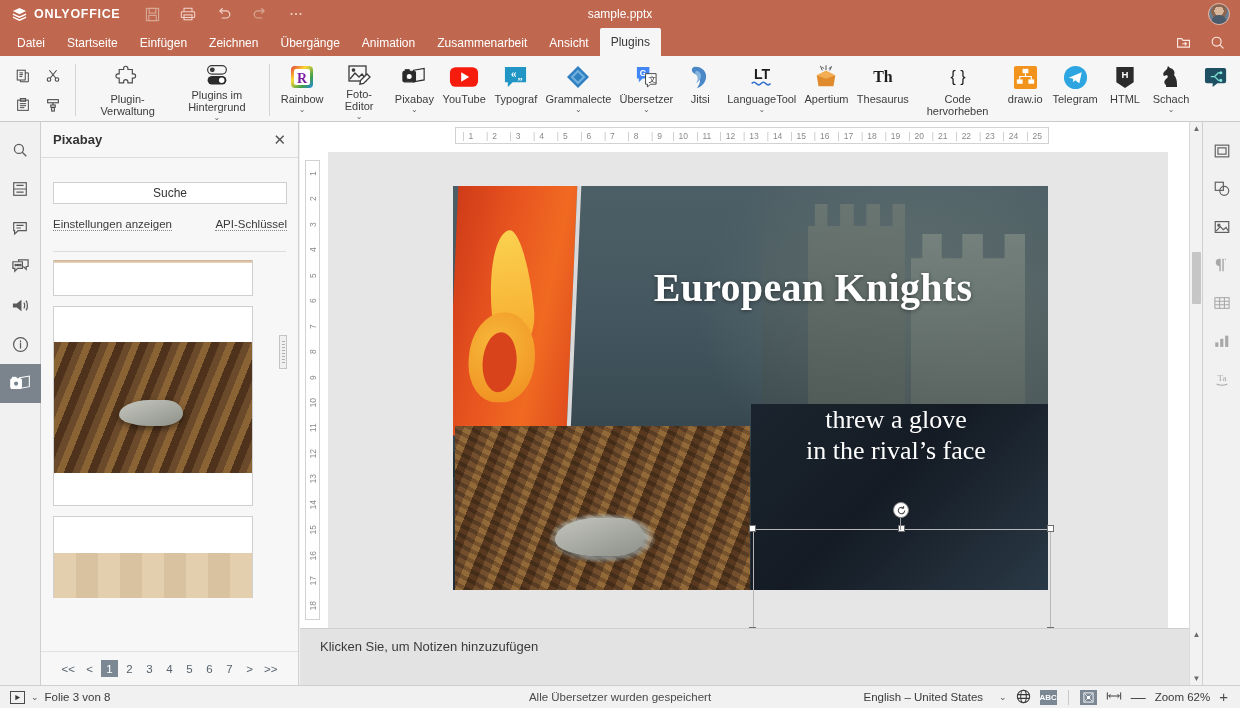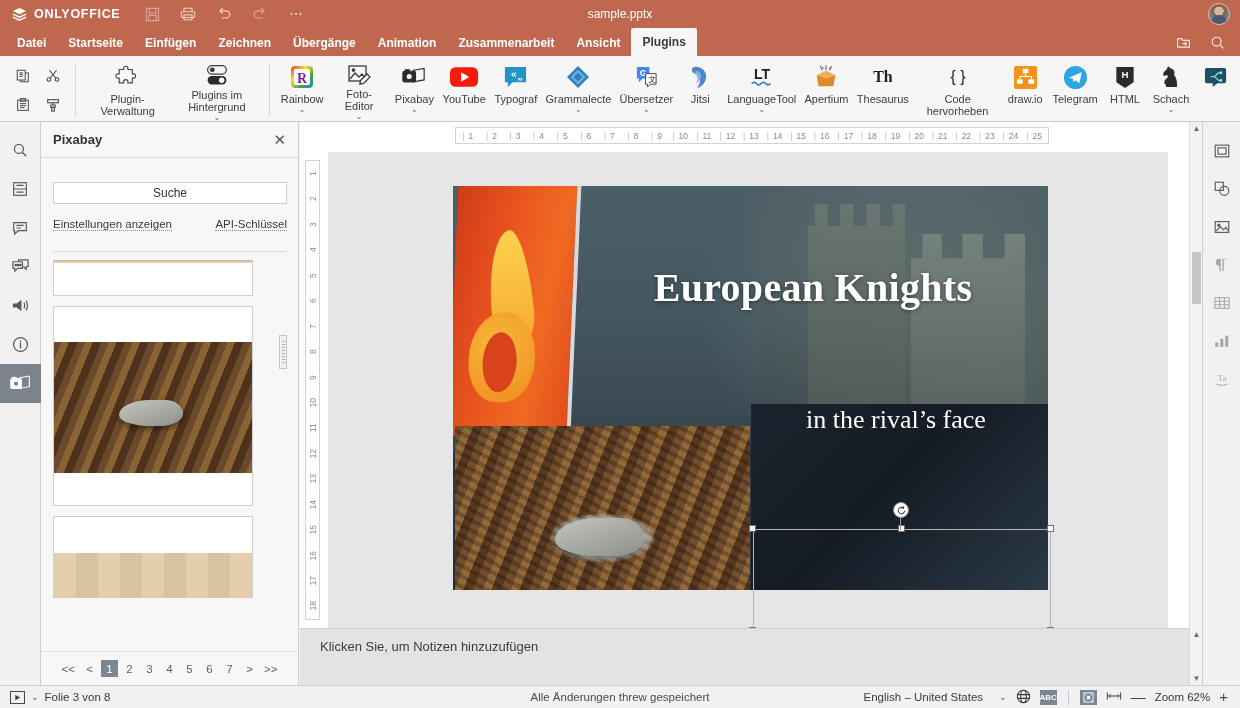--- a/index.html
+++ b/index.html
@@ -47,21 +47,20 @@
 
   
   .menubar {
     position: absolute; left: 0; top: 28px; width: 1240px; height: 28px;
     background: #c0684f; display: flex; align-items: flex-end;
   }
   .mtab {
     height: 26px; padding: 0 11px; font-size: 12px; color: #fff;
     display: flex; align-items: center; cursor: default;
     border-radius: 2px 2px 0 0;
-    font-weight: bold;
   }
   .mtab:first-child { margin-left: 6px; }
   .mtab.active { background: #f6f6f6; color: #3a3a3a; height: 28px; }
   .menu-right { margin-left: auto; display: flex; align-items: center; padding-right: 6px; }
   .menu-right .mr-btn {
     width: 34px; height: 28px; display: flex; align-items: center; justify-content: center;
     color: #fbe6de;
   }
 
   
@@ -860,20 +859,21 @@
         <div class="darkpanel"></div>
 
         <div class="banner">
           <span class="flame1"></span>
           <span class="flame2"></span>
           <span class="flame3"></span>
         </div>
 
         <div class="slide-title">European Knights</div>
         <div class="slide-quote">
+          <div>threw a glove</div>
           <div>in the rival’s face</div>
         </div>
 
         <div class="photo">
           <span class="leafgrain"></span>
           <span class="glove"></span>
         </div>
       </div>
     </div>
 
@@ -957,21 +957,21 @@
     <div class="sb-left">
       <span class="play-btn">
         <svg width="7" height="7" viewBox="0 0 8 8">
             <path d="M1.5 1 7 4 1.5 7z" fill="#3a3a3a"></path>
           </svg>
       </span>
       <span style="font-size:9px;color:#5a5a5a;">⌄</span>
       <span>Folie 3 von 8</span>
     </div>
 
-    <div class="sb-center">Alle Änderungen threw gespeichert</div>
+    <div class="sb-center">Alle Übersetzer wurden gespeichert</div>
 
     <div class="sb-right">
       <span class="lang-sel">
         <span>English – United States</span>
         <span style="font-size:9px;color:#5a5a5a;">⌄</span>
       </span>
       <span>
         <svg width="15" height="15" viewBox="0 0 16 16" fill="none" stroke="#3a3a3a" stroke-width="1.1">
             <circle cx="8" cy="8" r="6.6"></circle>
             <ellipse cx="8" cy="8" rx="3" ry="6.6"></ellipse>

